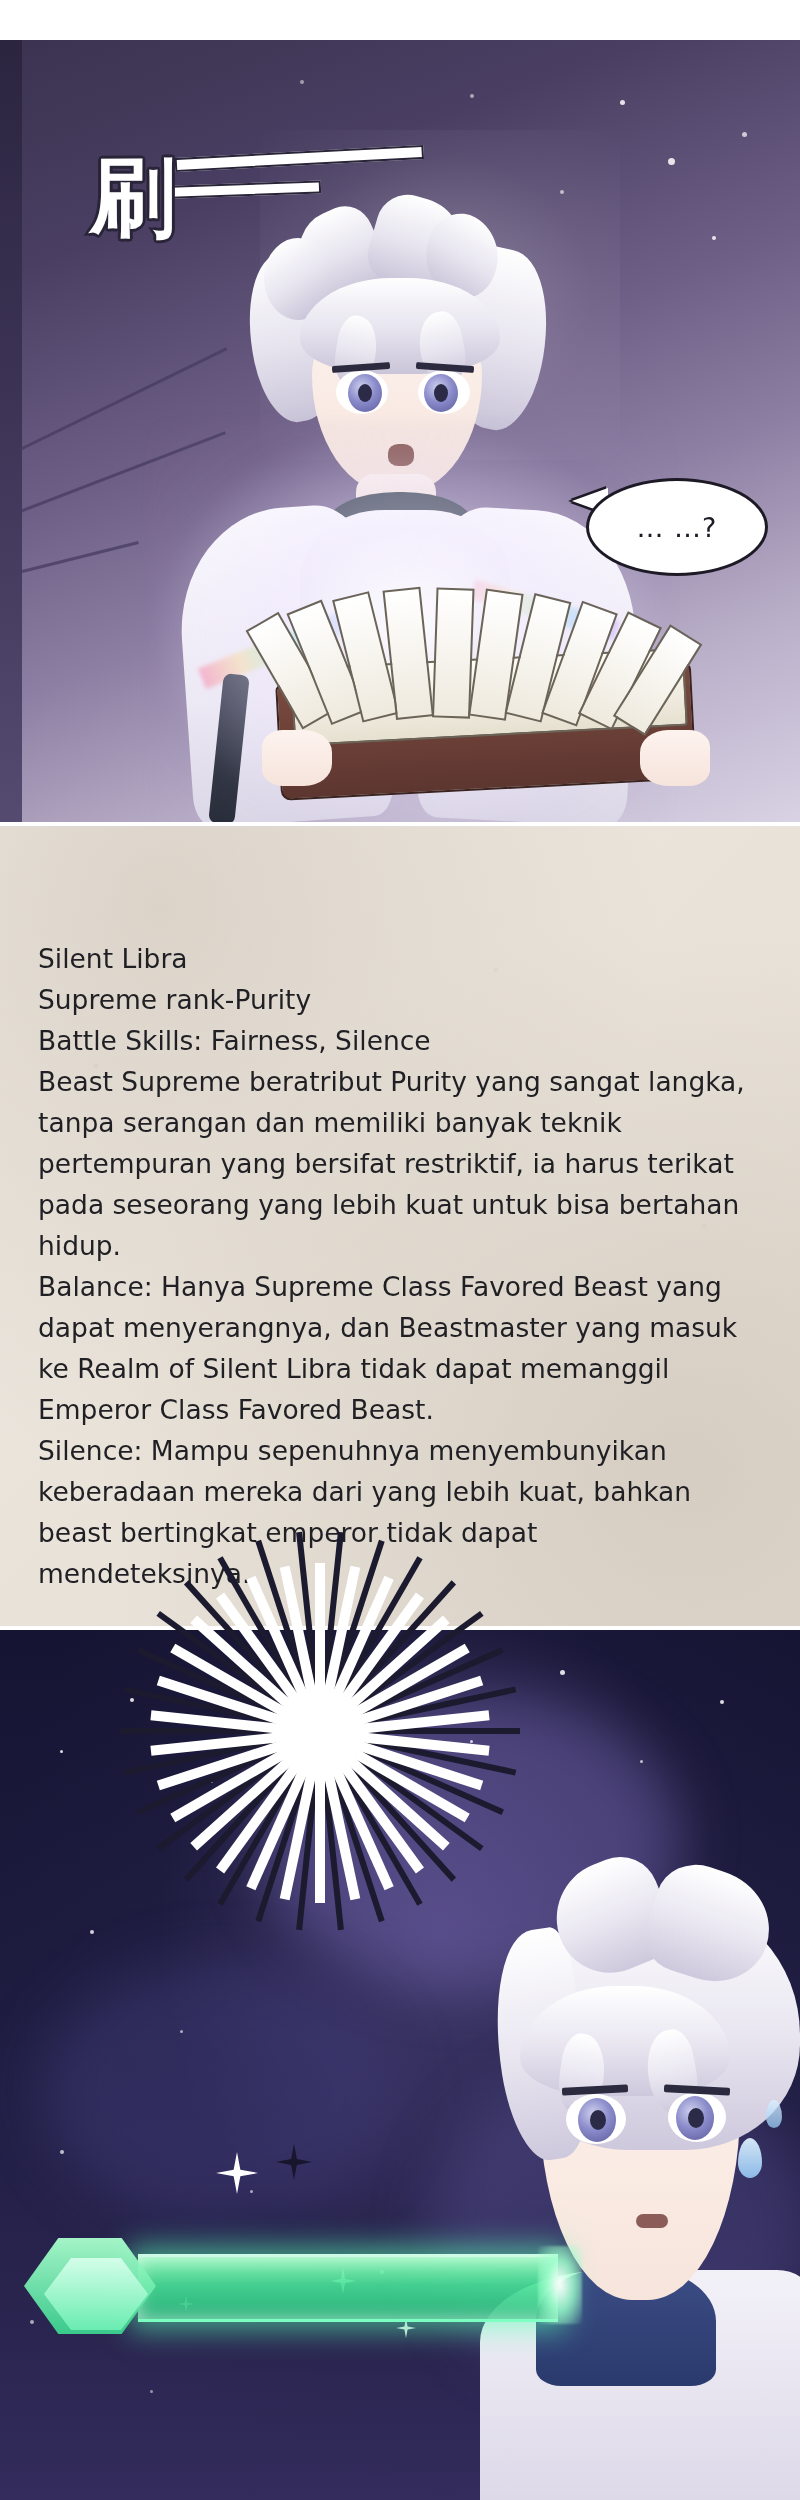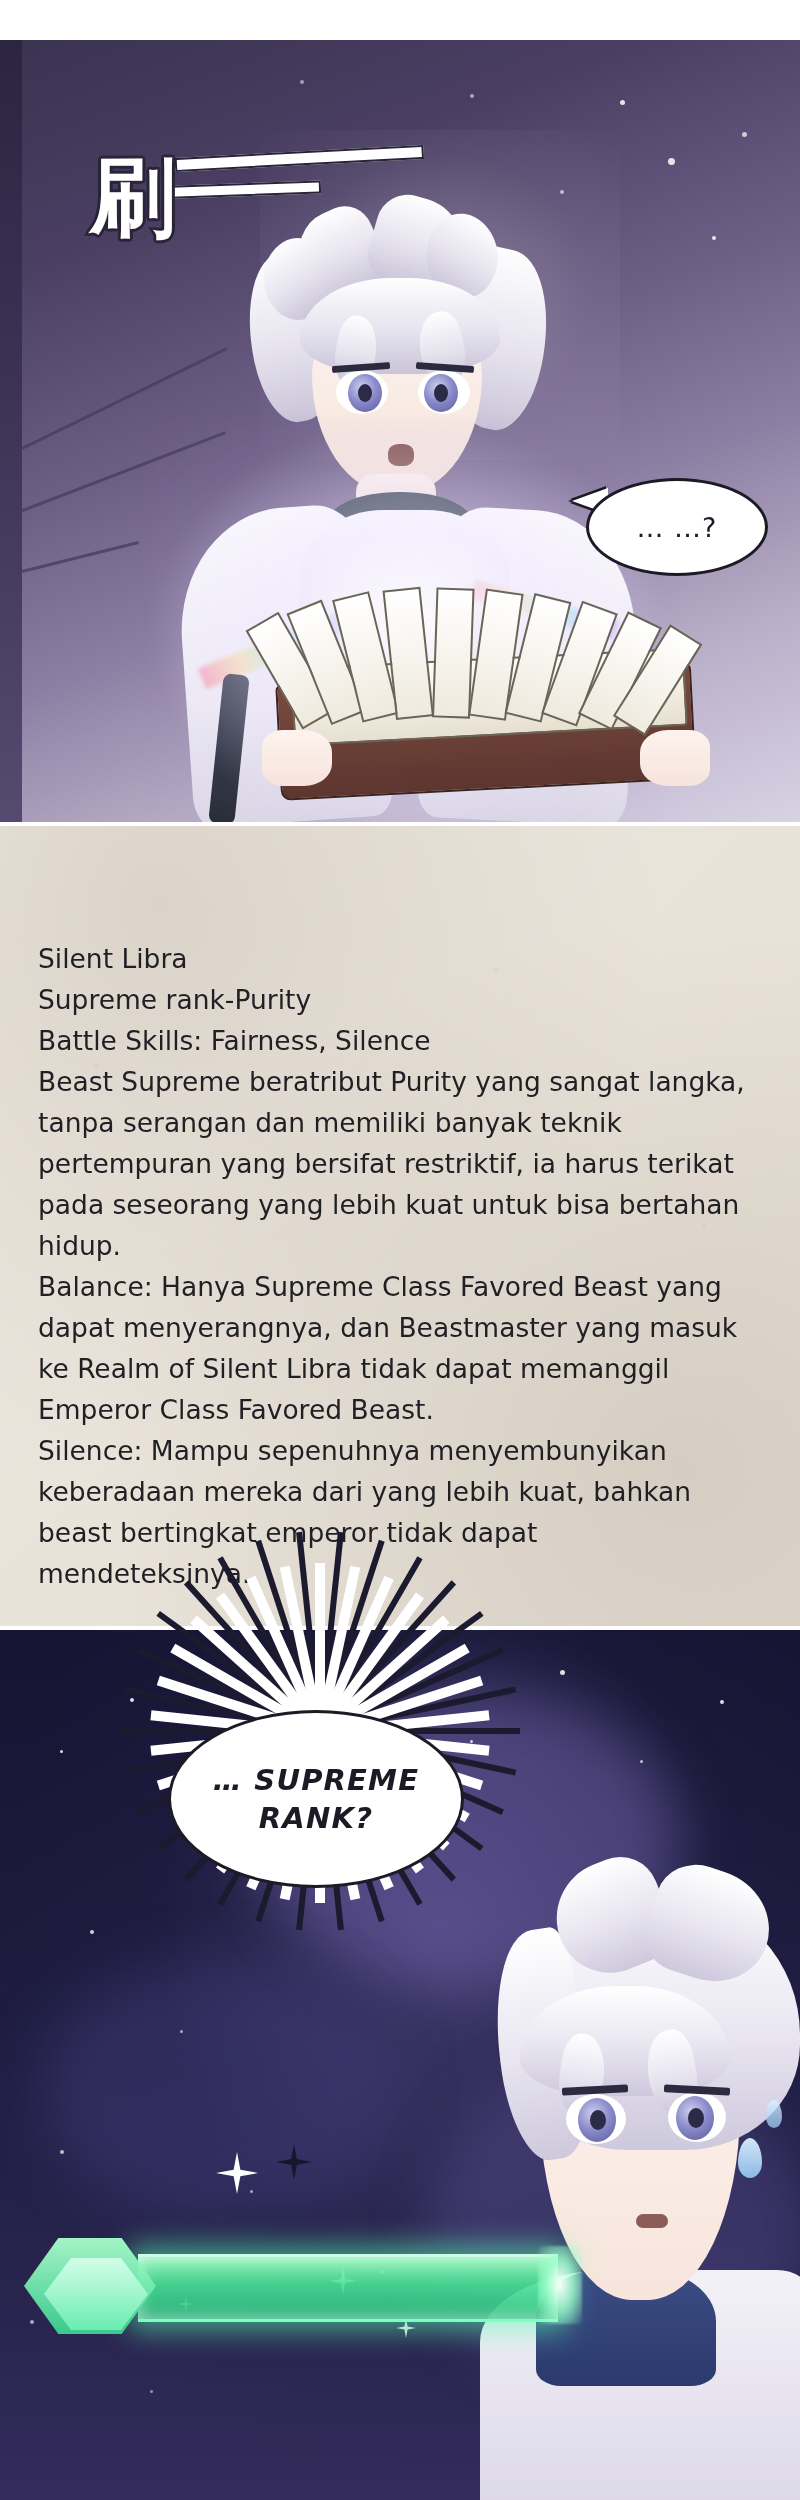--- a/index.html
+++ b/index.html
@@ -512,24 +512,20 @@
     <div class="burst-ray-w" style="transform:rotate(270deg);"></div>
     <div class="burst-ray-w" style="transform:rotate(282deg);"></div>
     <div class="burst-ray-w" style="transform:rotate(294deg);"></div>
     <div class="burst-ray-w" style="transform:rotate(306deg);"></div>
     <div class="burst-ray-w" style="transform:rotate(318deg);"></div>
     <div class="burst-ray-w" style="transform:rotate(330deg);"></div>
     <div class="burst-ray-w" style="transform:rotate(342deg);"></div>
     <div class="burst-ray-w" style="transform:rotate(354deg);"></div>
   </div>
 
-  <div class="bubble3">
-    <div class="l1">… SUPREME</div>
-    <div class="l2">RANK?</div>
-  </div>
 
   <div class="crystal-wrap">
     <div class="crystal-bar"></div>
     <div class="crystal-cap"></div>
     <div class="crystal-hex">
       <div class="crystal-hex-in"></div>
     </div>
   </div>
   <div class="sparkle" style="left:216px;top:2152px;width:42px;height:42px;"></div>
   <div class="sparkle dark" style="left:276px;top:2144px;width:36px;height:36px;"></div>

